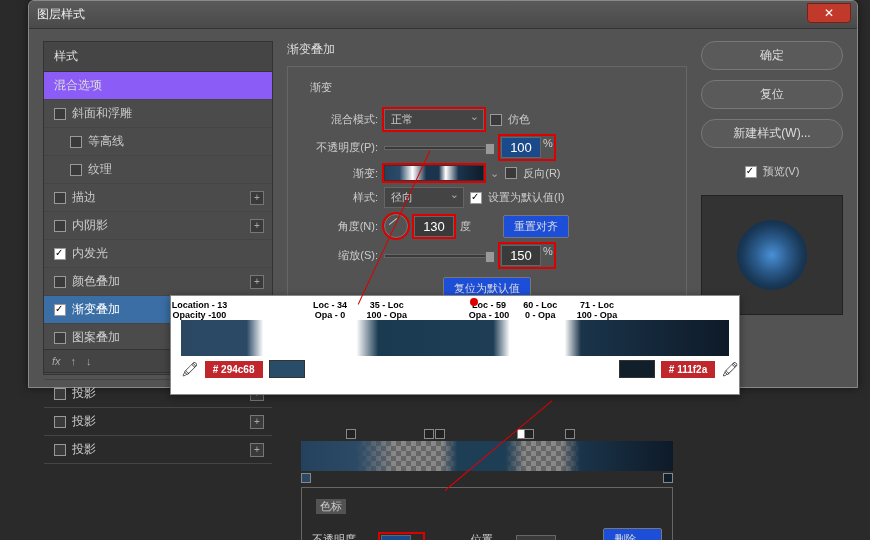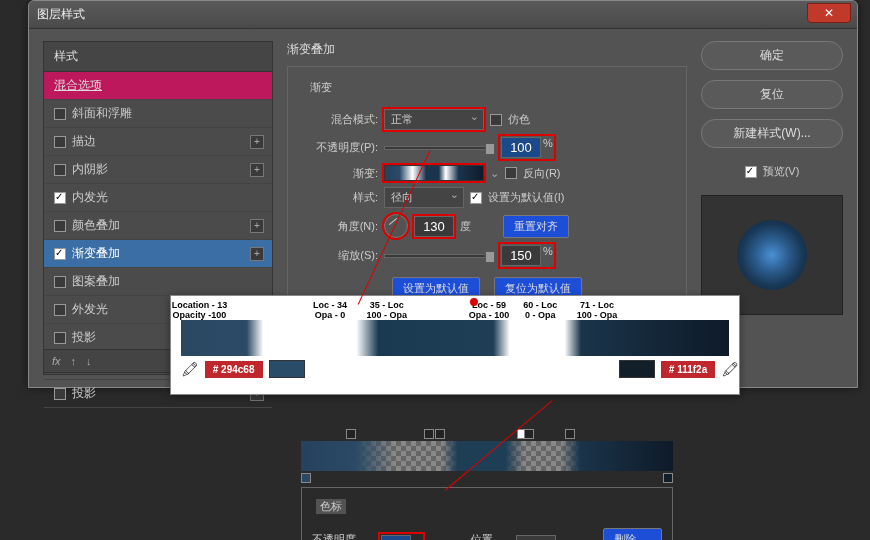--- a/index.html
+++ b/index.html
@@ -6,21 +6,21 @@
 body { background: #2a2a2a; width: 870px; height: 540px; overflow: hidden; position: relative; }
 .window { position: absolute; left: 28px; top: 0; width: 830px; height: 388px; background: #535353; border: 1px solid #888; border-radius: 6px 6px 0 0; box-shadow: 0 0 10px rgba(0,0,0,0.5); }
 .titlebar { height: 28px; background: linear-gradient(#5a5a5a,#4a4a4a); border-bottom: 1px solid #333; display: flex; align-items: center; padding: 0 8px; border-radius: 6px 6px 0 0; position: relative; }
 .titlebar-text { color: #eee; font-size: 12px; }
 .close-btn { position: absolute; right: 6px; top: 2px; width: 44px; height: 20px; background: #c0392b; border: 1px solid #7a1f15; border-radius: 0 0 4px 4px; color: #fff; text-align: center; font-size: 12px; line-height: 18px; cursor: pointer; }
 .body-area { display: flex; padding: 12px 14px; gap: 14px; height: calc(100% - 28px); }
 .sidebar { width: 230px; background: #4b4b4b; border: 1px solid #333; flex-shrink: 0; }
 .side-head { background: #454545; padding: 6px 10px; color: #ddd; font-size: 12px; border-bottom: 1px solid #333; }
 .side-item { display: flex; align-items: center; padding: 5px 10px; color: #ccc; font-size: 12px; border-bottom: 1px solid #444; gap: 6px; cursor: pointer; position: relative; }
 .side-item.sel { background: #3a6ea5; color: #fff; }
-.side-item.sel2 { background: #be185d; color: #ddd; text-decoration: underline; }
+.side-item.sel2 { background: #8b5cf6; color: #ddd; }
 .ck { width: 12px; height: 12px; border: 1px solid #999; background: #3a3a3a; display: inline-block; flex-shrink: 0; }
 .ck.on { background: #fff; position: relative; }
 .ck.on::after { content: '✓'; color: #000; font-size: 10px; position: absolute; top: -2px; left: 0; }
 .plus { position: absolute; right: 8px; width: 14px; height: 14px; border: 1px solid #777; background: #3a3a3a; color: #aaa; font-size: 10px; text-align: center; line-height: 12px; }
 .side-foot { position: absolute; bottom: 14px; left: 14px; width: 230px; height: 24px; background: #444; border: 1px solid #333; display: flex; align-items: center; padding: 0 8px; gap: 10px; color: #aaa; font-size: 11px; }
 .main { flex: 1; position: relative; }
 .section-title { color: #ddd; font-size: 12px; margin-bottom: 8px; }
 .fieldset { border: 1px solid #666; padding: 10px 14px 14px; margin-bottom: 10px; }
 .legend { color: #ccc; font-size: 11px; margin: -18px 0 8px 4px; background: #535353; display: inline-block; padding: 0 4px; }
 .row { display: flex; align-items: center; gap: 6px; margin: 6px 0; font-size: 11px; color: #ccc; }
@@ -71,20 +71,28 @@
     <div class="sidebar">
       <div class="side-head">样式</div>
       <div class="side-item sel2">
         <span>混合选项</span>
       </div>
       <div id="side-items">
           <div class="side-item" style="padding-left: 10px;">
             <span class="ck"></span>
             <span>斜面和浮雕</span>
           </div>
+          <div class="side-item" style="padding-left: 26px;">
+            <span class="ck"></span>
+            <span>等高线</span>
+          </div>
+          <div class="side-item" style="padding-left: 26px;">
+            <span class="ck"></span>
+            <span>纹理</span>
+          </div>
           <div class="side-item" style="padding-left: 10px;">
             <span class="ck"></span>
             <span>描边</span>
             <span class="plus">+</span>
           </div>
           <div class="side-item" style="padding-left: 10px;">
             <span class="ck"></span>
             <span>内阴影</span>
             <span class="plus">+</span>
           </div>
@@ -180,21 +188,20 @@
           <div class="slider">
               <div class="slider-thumb" style="left:100px"></div>
             </div>
           <span class="redbox" style="display:flex;gap:2px;padding:1px">
               <span class="inp">150</span>
               <span>%</span>
             </span>
         </div>
 
         <div class="row" style="justify-content:center;gap:14px;margin-top:10px">
-          <div class="btn">设置为默认值</div>
           <div class="btn">复位为默认值</div>
         </div>
       </div>
 
       <div class="grad-editor" style="margin-top:120px">
         <div class="ge-track">
           <div class="stop-top" style="left:12%"></div>
           <div class="stop-top" style="left:33%"></div>
           <div class="stop-top" style="left:36%"></div>
           <div class="stop-top stop-bot sel" style="left:58%;top:-12px;background:#fff"></div>

